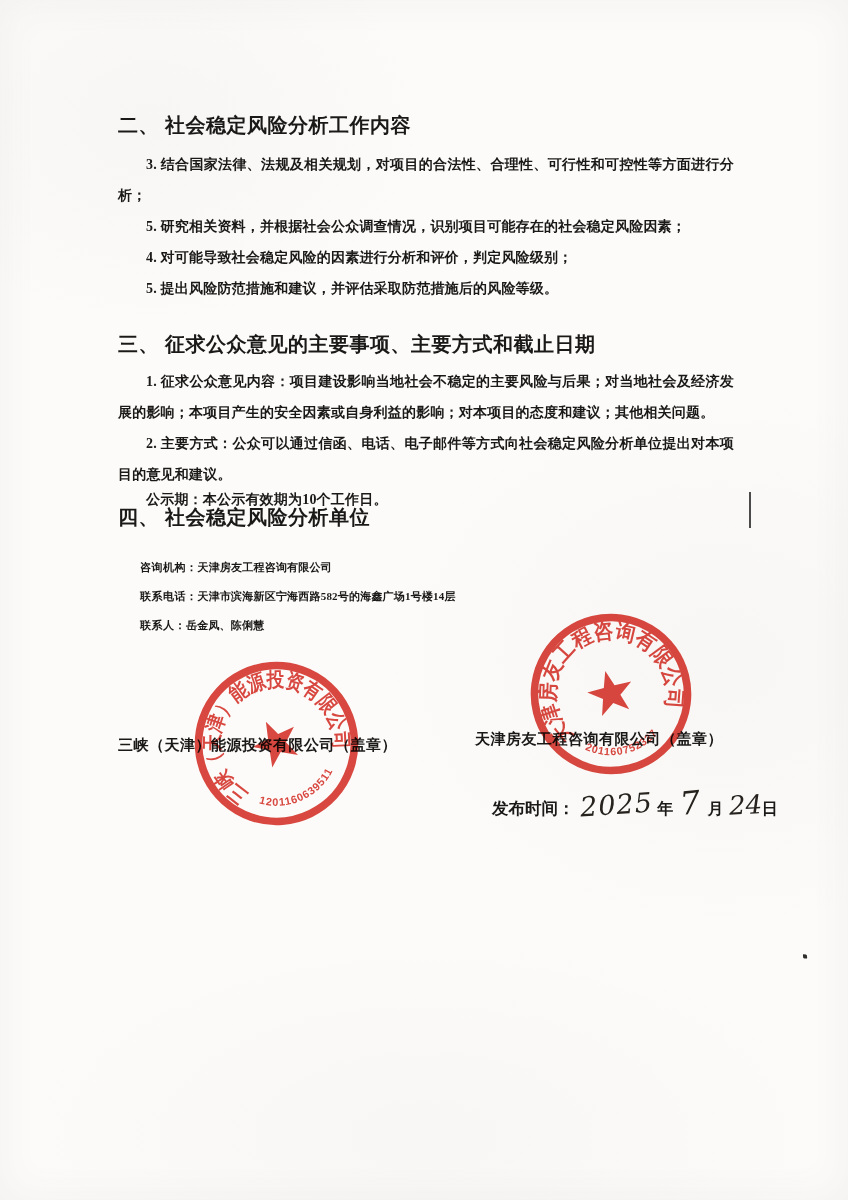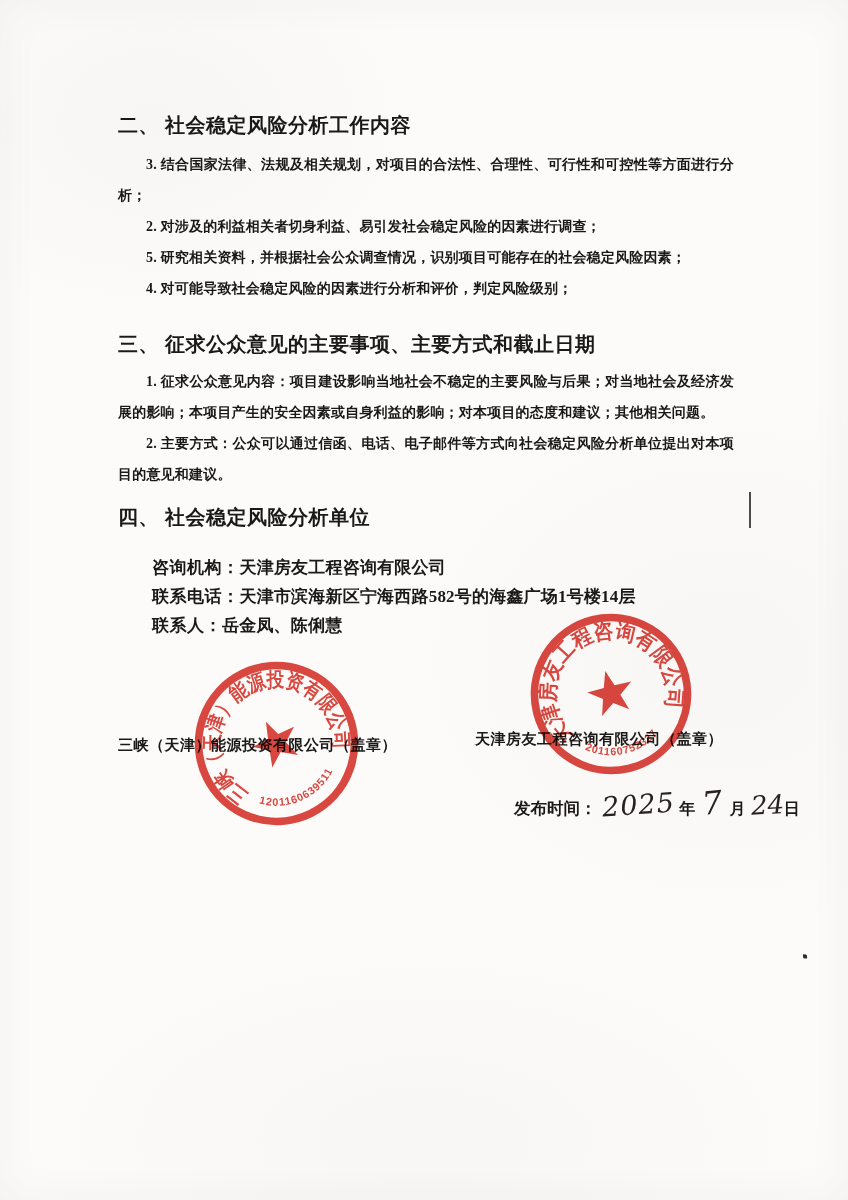--- a/index.html
+++ b/index.html
@@ -20,30 +20,30 @@
   .sec{position:absolute;left:118px;width:616px;}
   .sec-title{
     font-family:"Liberation Sans","DejaVu Sans",sans-serif;
     font-weight:700;font-size:20px;line-height:24px;margin:0 0 12px 0;
     letter-spacing:0.5px;
   }
   .para{
     margin:0;font-size:14px;line-height:31px;font-weight:700;
     text-indent:2em;text-align:justify;letter-spacing:0.2px;
   }
-  .field-row{font-size:17px;line-height:29px;font-weight:700;padding-left:2em;}
+  .field-row{font-size:11px;line-height:29px;font-weight:700;padding-left:2em;}
   .field-label{letter-spacing:0.5px;}
   .field-value{letter-spacing:0.2px;}
   .pullup{margin-top:-6px;}
   .sig{
     position:absolute;font-family:"Liberation Sans","DejaVu Sans",sans-serif;
     font-weight:700;font-size:15px;letter-spacing:0.5px;white-space:nowrap;
   }
   .publish-line{
-    position:absolute;left:514px;top:784px;
+    position:absolute;left:492px;top:784px;
     display:flex;align-items:baseline;gap:5px;white-space:nowrap;
   }
   .publish-label{font-family:"Liberation Sans","DejaVu Sans",sans-serif;font-weight:700;font-size:16.5px;}
   .unit-char{font-family:"Liberation Sans","DejaVu Sans",sans-serif;font-weight:700;font-size:16px;}
   .hw{
     font-family:"DejaVu Serif",cursive;font-style:italic;font-weight:400;color:#26231f;
     display:inline-block;
   }
   .hw-year{font-size:27px;transform:rotate(-4deg);letter-spacing:1px;}
   .hw-month{font-size:32px;transform:rotate(-6deg);margin:0 2px;}
@@ -70,29 +70,30 @@
   }
 </style>
 </head>
 <body>
 
 <div class="page" style="color: rgb(27, 25, 23);">
 
   <div class="sec" style="top:113px;">
     <h2 class="sec-title">二、 社会稳定风险分析工作内容</h2>
     <p class="para">3. 结合国家法律、法规及相关规划，对项目的合法性、合理性、可行性和可控性等方面进行分析；</p>
-    <p class="para">2. 对涉及的利益相关者切身利益、易引发社会稳定风险的因素进行调查；</p>
     <p class="para">5. 研究相关资料，并根据社会公众调查情况，识别项目可能存在的社会稳定风险因素；</p>
     <p class="para">4. 对可能导致社会稳定风险的因素进行分析和评价，判定风险级别；</p>
+    <p class="para">5. 提出风险防范措施和建议，并评估采取防范措施后的风险等级。</p>
   </div>
 
   <div class="sec" style="top:332px;">
     <h2 class="sec-title" style="margin-bottom:10px;">三、 征求公众意见的主要事项、主要方式和截止日期</h2>
     <p class="para">1. 征求公众意见内容：项目建设影响当地社会不稳定的主要风险与后果；对当地社会及经济发展的影响；本项目产生的安全因素或自身利益的影响；对本项目的态度和建议；其他相关问题。</p>
     <p class="para">2. 主要方式：公众可以通过信函、电话、电子邮件等方式向社会稳定风险分析单位提出对本项目的意见和建议。</p>
+    <p class="para pullup">公示期：本公示有效期为10个工作日。</p>
   </div>
 
   <div class="sec" style="top:505px;">
     <h2 class="sec-title" style="margin-bottom:24px;">四、 社会稳定风险分析单位</h2>
     <div class="field-row">
       <span class="field-label">咨询机构：</span><span class="field-value">天津房友工程咨询有限公司</span>
     </div>
     <div class="field-row">
       <span class="field-label">联系电话：</span><span class="field-value">天津市滨海新区宁海西路582号的海鑫广场1号楼14层</span>
     </div>

